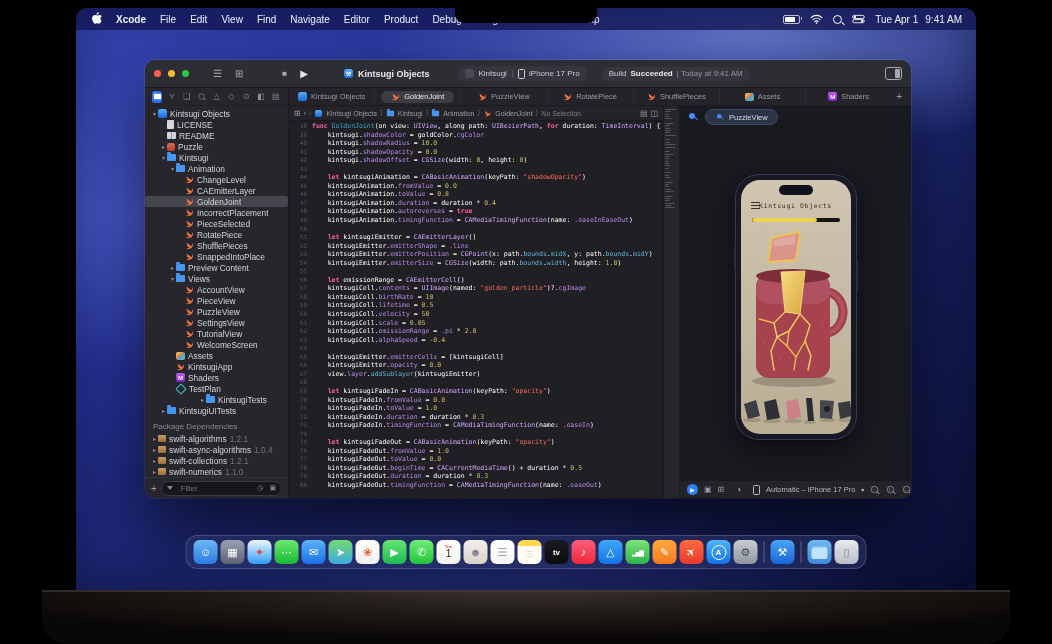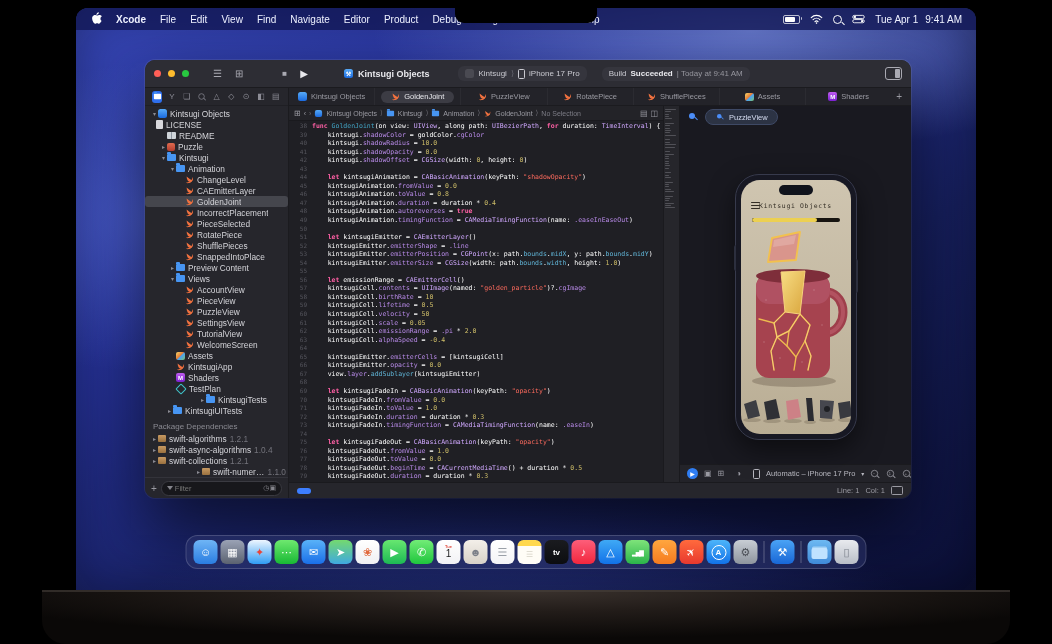--- a/index.html
+++ b/index.html
@@ -57,21 +57,21 @@
   .navico{color:#8d8d96;font-size:8px;line-height:1;display:flex;align-items:center;justify-content:center;width:12px;height:12px;border-radius:3px}
   .navico.sel{background:#2f6fed;color:#fff}
   .tree{flex:1;overflow:hidden;padding-top:2px;font-size:8.3px;color:#d4d4d9}
   .trow{display:flex;align-items:center;height:11px;padding-right:2px;white-space:nowrap}
   .trow .disc{width:7px;flex:none;color:#8a8a92;font-size:6px;text-align:center}
   .trow.sel{background:#45464d;border-radius:3px}
   .trow .lbl{margin-left:3px;overflow:hidden;text-overflow:ellipsis}
   .pkghead{color:#8a8a92;font-size:8px;padding:6px 0 2px 8px}
   .ver{color:#74747c;margin-left:3px}
   .filterbar{height:20px;border-top:1px solid #33333a;display:flex;align-items:center;gap:4px;padding:0 6px;flex:none}
-  .filterfield{flex:1;display:flex;align-items:center;gap:0;background:#17171b;border:1px solid #3a3a41;border-radius:9px;height:13px;padding:0 5px;color:#85858c}
+  .filterfield{flex:1;display:flex;align-items:center;gap:6px;background:#17171b;border:1px solid #3a3a41;border-radius:9px;height:13px;padding:0 5px;color:#85858c}
   .filterfield input{background:none;border:none;outline:none;color:#b9b9c0;font-size:7.5px;width:60px;font-family:inherit}
   .funnel{width:0;height:0;border-left:3px solid transparent;border-right:3px solid transparent;border-top:4px solid #85858c}
 
   .main{flex:1;display:flex;flex-direction:column;min-width:0}
   .tabsrow{height:17px;background:#232329;border-bottom:1px solid #1b1b1f;display:flex;align-items:center;flex:none;padding-right:4px}
   .tab{flex:1;display:flex;align-items:center;justify-content:center;gap:4px;font-size:7.5px;color:#9a9aa2;height:100%;border-left:1px solid #2b2b31;min-width:0;white-space:nowrap;overflow:hidden}
   .tab:first-child{border-left:none}
   .tab.active{color:#e8e8ec}
   .tab.active .tabinner{background:#3c3c44;border-radius:7px;padding:1.5px 10px;display:flex;gap:4px;align-items:center}
   .tabinner{display:flex;gap:4px;align-items:center}
@@ -231,21 +231,21 @@
             <span class="navico">⊙</span>
             <span class="navico">◧</span>
             <span class="navico">▤</span>
           </div>
         <div class="tree" id="tree">
             <div class="trow" style="padding-left: 6px;">
               <span class="disc">▾</span>
               <span class="ic-app"></span>
               <span class="lbl">Kintsugi Objects</span>
             </div>
-            <div class="trow" style="padding-left: 4px;">
+            <div class="trow" style="padding-left: 15px;">
               <span class="disc"></span>
               <span class="ic-doc"></span>
               <span class="lbl">LICENSE</span>
             </div>
             <div class="trow" style="padding-left: 15px;">
               <span class="disc"></span>
               <span class="ic-book"></span>
               <span class="lbl">README</span>
             </div>
             <div class="trow" style="padding-left: 15px;">
@@ -406,21 +406,21 @@
             <div class="trow" style="padding-left: 24px;">
               <span class="disc"></span>
               <span class="ic-testplan"></span>
               <span class="lbl">TestPlan</span>
             </div>
             <div class="trow" style="padding-left: 15px; margin-left: 39px;">
               <span class="disc">▸</span>
               <span class="ic-folder"></span>
               <span class="lbl">KintsugiTests</span>
             </div>
-            <div class="trow" style="padding-left: 21px;">
+            <div class="trow" style="padding-left: 15px;">
               <span class="disc">▸</span>
               <span class="ic-folder"></span>
               <span class="lbl">KintsugiUITests</span>
             </div>
             <div class="pkghead">Package Dependencies</div>
             <div class="trow" style="padding-left: 6px;">
               <span class="disc">▸</span>
               <span class="ic-pkg"></span>
               <span class="lbl">swift-algorithms</span>
               <span class="ver">1.2.1</span>
@@ -430,21 +430,21 @@
               <span class="ic-pkg"></span>
               <span class="lbl">swift-async-algorithms</span>
               <span class="ver">1.0.4</span>
             </div>
             <div class="trow" style="padding-left: 6px;">
               <span class="disc">▸</span>
               <span class="ic-pkg"></span>
               <span class="lbl">swift-collections</span>
               <span class="ver">1.2.1</span>
             </div>
-            <div class="trow" style="padding-left: 6px; margin-left: 44px;">
+            <div class="trow" style="padding-left: 6px;">
               <span class="disc">▸</span>
               <span class="ic-pkg"></span>
               <span class="lbl">swift-numerics</span>
               <span class="ver">1.1.0</span>
             </div>
           </div>
         <div class="filterbar">
           <span style="color:#9a9aa2;font-size:10px">+</span>
           <span class="filterfield">
             <span class="funnel"></span>
@@ -760,26 +760,20 @@
                   <span class="zoombtn">
                     <span class="mag" style="position: relative;">
                       <span class="zlabel">+</span>
                     </span>
                   </span>
                 </span>
             </div>
           </div>
         </div>
 
-        <div class="bottombar">
-          <span class="activity-pill"></span>
-          <span style="margin-left:auto">Line: 1</span>
-          <span style="margin-left:6px">Col: 1</span>
-          <span class="kbico"></span>
-        </div>
       </div>
     </div>
   </div>
 
   <div class="dock" id="dock">
       <div class="dicon" style="background: linear-gradient(rgb(111, 181, 245), rgb(42, 125, 225));">
         <span>☺</span>
       </div>
       <div class="dicon" style="background: linear-gradient(rgb(154, 162, 181), rgb(91, 98, 112));">
         <span>▦</span>

